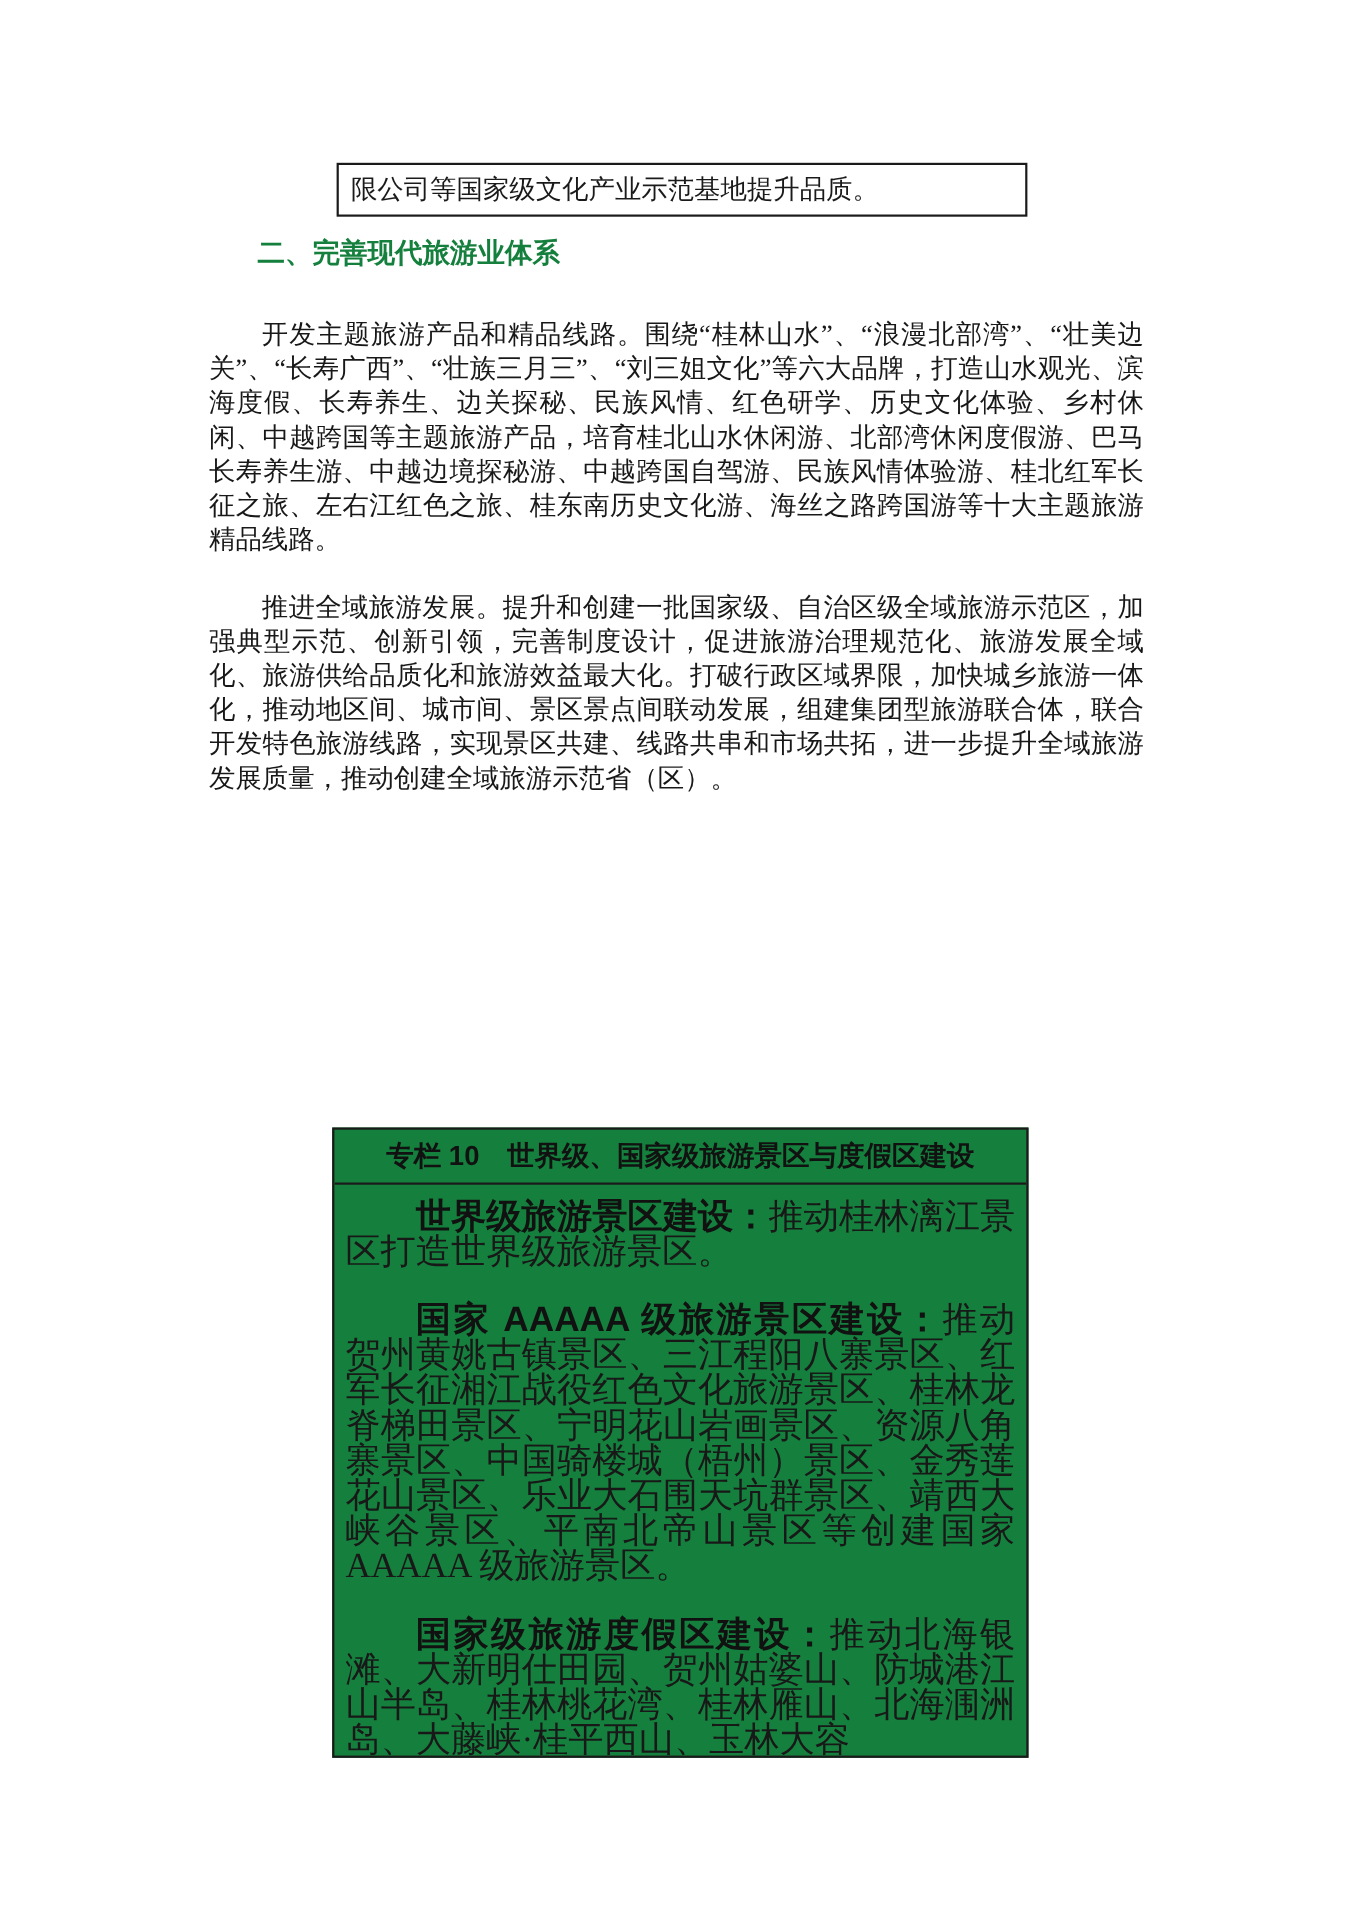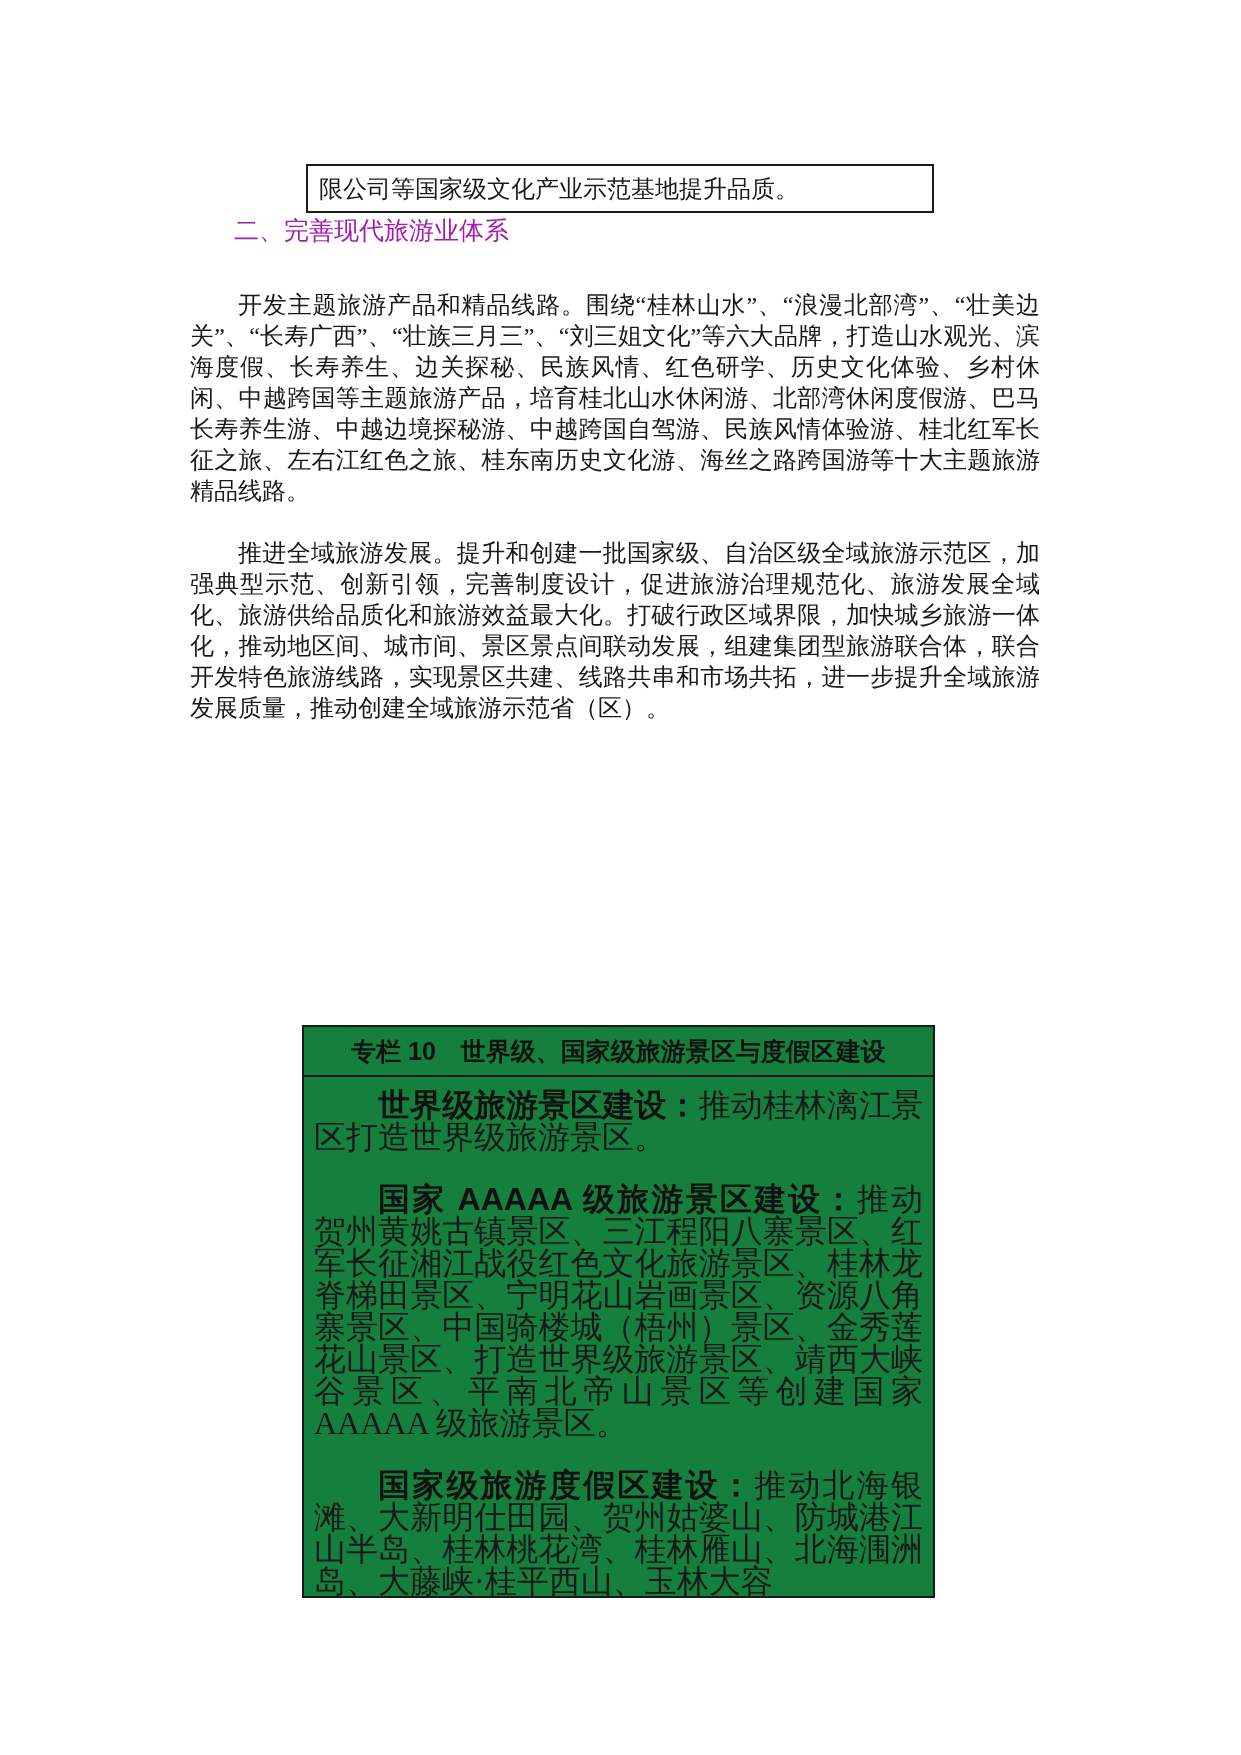--- a/index.html
+++ b/index.html
@@ -13,44 +13,44 @@
     height: 1755px;
     background: #ffffff;
     color: #1a1a1a;
     font-family: "Liberation Serif", "DejaVu Serif", serif;
     overflow: hidden;
   }
   
   .cont-box {
     position: absolute;
     left: 306px;
-    top: 164px;
+    top: 148px;
     width: 628px;
     height: 49px;
     box-sizing: border-box;
     border: 2px solid #1a1a1a;
     padding: 8px 11px 0 11px;
     font-size: 24px;
     line-height: 30px;
     white-space: nowrap;
     overflow: hidden;
   }
   
   .heading {
     position: absolute;
     left: 190px;
     top: 214px;
     width: 862px;
     margin: 0;
     text-indent: 44px;
     font-family: "Liberation Sans", "DejaVu Sans", sans-serif;
-    font-weight: normal;
+    font-weight: bold;
     font-size: 25px;
     line-height: 32px;
-    color: #a21caf;
+    color: #15803d;
   }
   
   .body-text {
     position: absolute;
     left: 190px;
     top: 290px;
     width: 862px;
     font-size: 24px;
     line-height: 31px;
     text-align: justify;
@@ -118,18 +118,18 @@
 
   <div class="body-text">
     <p>开发主题旅游产品和精品线路。围绕“桂林山水”、“浪漫北部湾”、“壮美边关”、“长寿广西”、“壮族三月三”、“刘三姐文化”等六大品牌，打造山水观光、滨海度假、长寿养生、边关探秘、民族风情、红色研学、历史文化体验、乡村休闲、中越跨国等主题旅游产品，培育桂北山水休闲游、北部湾休闲度假游、巴马长寿养生游、中越边境探秘游、中越跨国自驾游、民族风情体验游、桂北红军长征之旅、左右江红色之旅、桂东南历史文化游、海丝之路跨国游等十大主题旅游精品线路。</p>
     <p>推进全域旅游发展。提升和创建一批国家级、自治区级全域旅游示范区，加强典型示范、创新引领，完善制度设计，促进旅游治理规范化、旅游发展全域化、旅游供给品质化和旅游效益最大化。打破行政区域界限，加快城乡旅游一体化，推动地区间、城市间、景区景点间联动发展，组建集团型旅游联合体，联合开发特色旅游线路，实现景区共建、线路共串和市场共拓，进一步提升全域旅游发展质量，推动创建全域旅游示范省（区）。</p>
   </div>
 
   <div class="column-box">
     <div class="column-box-header">专栏 10　世界级、国家级旅游景区与度假区建设</div>
     <div class="column-box-body">
       <p><span class="box-label">世界级旅游景区建设：</span><span>推动桂林漓江景区打造世界级旅游景区。</span></p>
-      <p><span class="box-label">国家 AAAAA 级旅游景区建设：</span><span>推动贺州黄姚古镇景区、三江程阳八寨景区、红军长征湘江战役红色文化旅游景区、桂林龙脊梯田景区、宁明花山岩画景区、资源八角寨景区、中国骑楼城（梧州）景区、金秀莲花山景区、打造世界级旅游景区、靖西大峡谷景区、平南北帝山景区等创建国家 AAAAA 级旅游景区。</span></p>
+      <p><span class="box-label">国家 AAAAA 级旅游景区建设：</span><span>推动贺州黄姚古镇景区、三江程阳八寨景区、红军长征湘江战役红色文化旅游景区、桂林龙脊梯田景区、宁明花山岩画景区、资源八角寨景区、中国骑楼城（梧州）景区、金秀莲花山景区、乐业大石围天坑群景区、靖西大峡谷景区、平南北帝山景区等创建国家 AAAAA 级旅游景区。</span></p>
       <p><span class="box-label">国家级旅游度假区建设：</span><span>推动北海银滩、大新明仕田园、贺州姑婆山、防城港江山半岛、桂林桃花湾、桂林雁山、北海涠洲岛、大藤峡·桂平西山、玉林大容</span></p>
     </div>
   </div>
 
 </div>
 
 </body></html>

